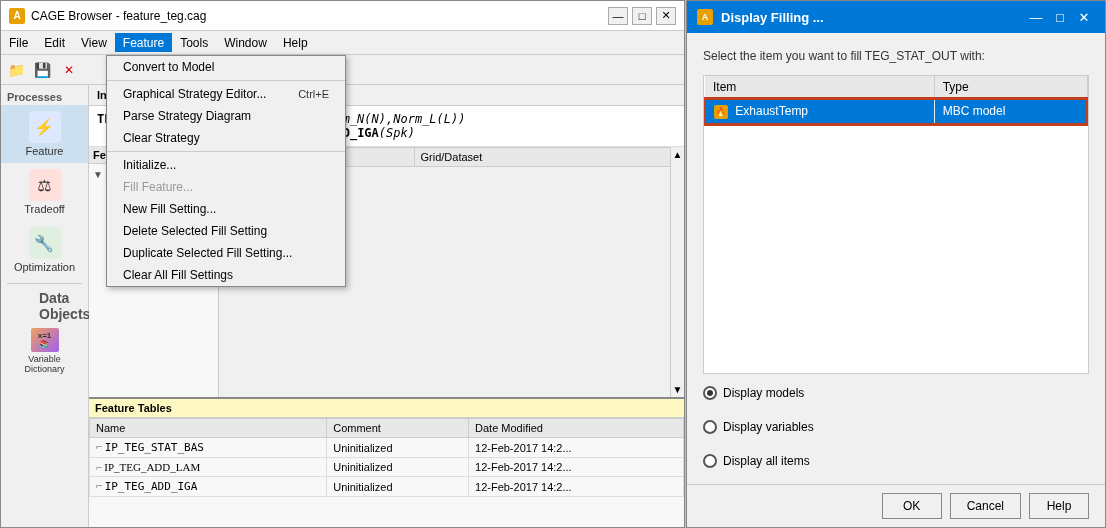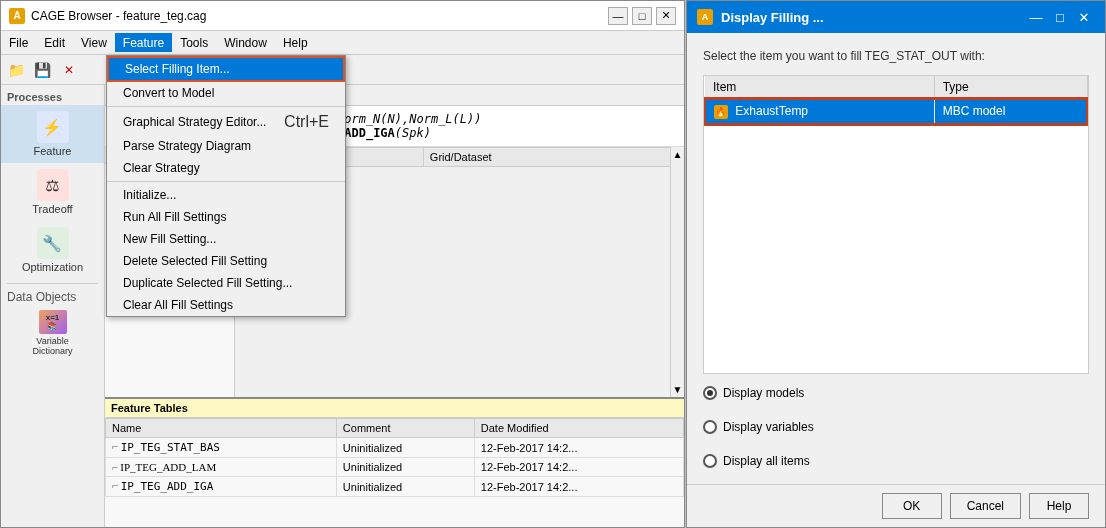--- a/index.html
+++ b/index.html
@@ -102,21 +102,21 @@
       font-size: 14px;
     }
 
     .main-area {
       display: flex;
       flex: 1;
       overflow: hidden;
     }
 
     .sidebar {
-      width: 104px;
+      width: 88px;
       background: #f0f0f0;
       border-right: 1px solid #ccc;
       display: flex;
       flex-direction: column;
       padding: 4px 0;
     }
 
     .sidebar-section-label {
       font-size: 11px;
       color: #555;
@@ -142,24 +142,25 @@
       border-radius: 4px;
       display: flex; align-items: center; justify-content: center;
       font-size: 16px;
     }
 
     .sidebar-divider {
       height: 1px; background: #ccc; margin: 4px 6px;
     }
 
     .sidebar-data-label {
-      font-size: 12px;
+      font-size: 14px;
       color: #555;
       padding: 2px 6px;
-      font-weight: normal;
+      font-weight: bold;
+      margin-left: 32px;
     }
 
     .sidebar-data-item {
       display: flex;
       flex-direction: column;
       align-items: center;
       padding: 4px;
       cursor: pointer;
       font-size: 10px;
       color: #333;
@@ -293,21 +294,21 @@
       cursor: default;
     }
 
     .dropdown-sep {
       height: 1px;
       background: #ccc;
       margin: 2px 0;
     }
 
     .shortcut {
-      font-size: 16px;
+      font-size: 11px;
       opacity: 0.8;
     }
 
     
     .select-filling-dialog {
       position: absolute;
       right: 0; top: 0;
       width: 420px;
       height: 528px;
       background: #f0f0f0;
@@ -638,43 +639,40 @@
             </table>
           </div>
         </div>
 
       </div>
 
     </div>
   </div>
 
   <div class="dropdown-menu">
-    <div class="dropdown-item highlighted">
-      <span>Select Filling Item...</span>
-    </div>
     <div class="dropdown-item">
       <span>Convert to Model</span>
     </div>
     <div class="dropdown-sep"></div>
     <div class="dropdown-item">
       <span>Graphical Strategy Editor...</span>
       <span class="shortcut">Ctrl+E</span>
     </div>
     <div class="dropdown-item">
       <span>Parse Strategy Diagram</span>
     </div>
     <div class="dropdown-item">
       <span>Clear Strategy</span>
     </div>
     <div class="dropdown-sep"></div>
     <div class="dropdown-item">
       <span>Initialize...</span>
     </div>
-    <div class="dropdown-item">
-      <span>Run All Fill Settings</span>
+    <div class="dropdown-item disabled">
+      <span>Fill Feature...</span>
     </div>
     <div class="dropdown-item">
       <span>New Fill Setting...</span>
     </div>
     <div class="dropdown-item">
       <span>Delete Selected Fill Setting</span>
     </div>
     <div class="dropdown-item">
       <span>Duplicate Selected Fill Setting...</span>
     </div>

